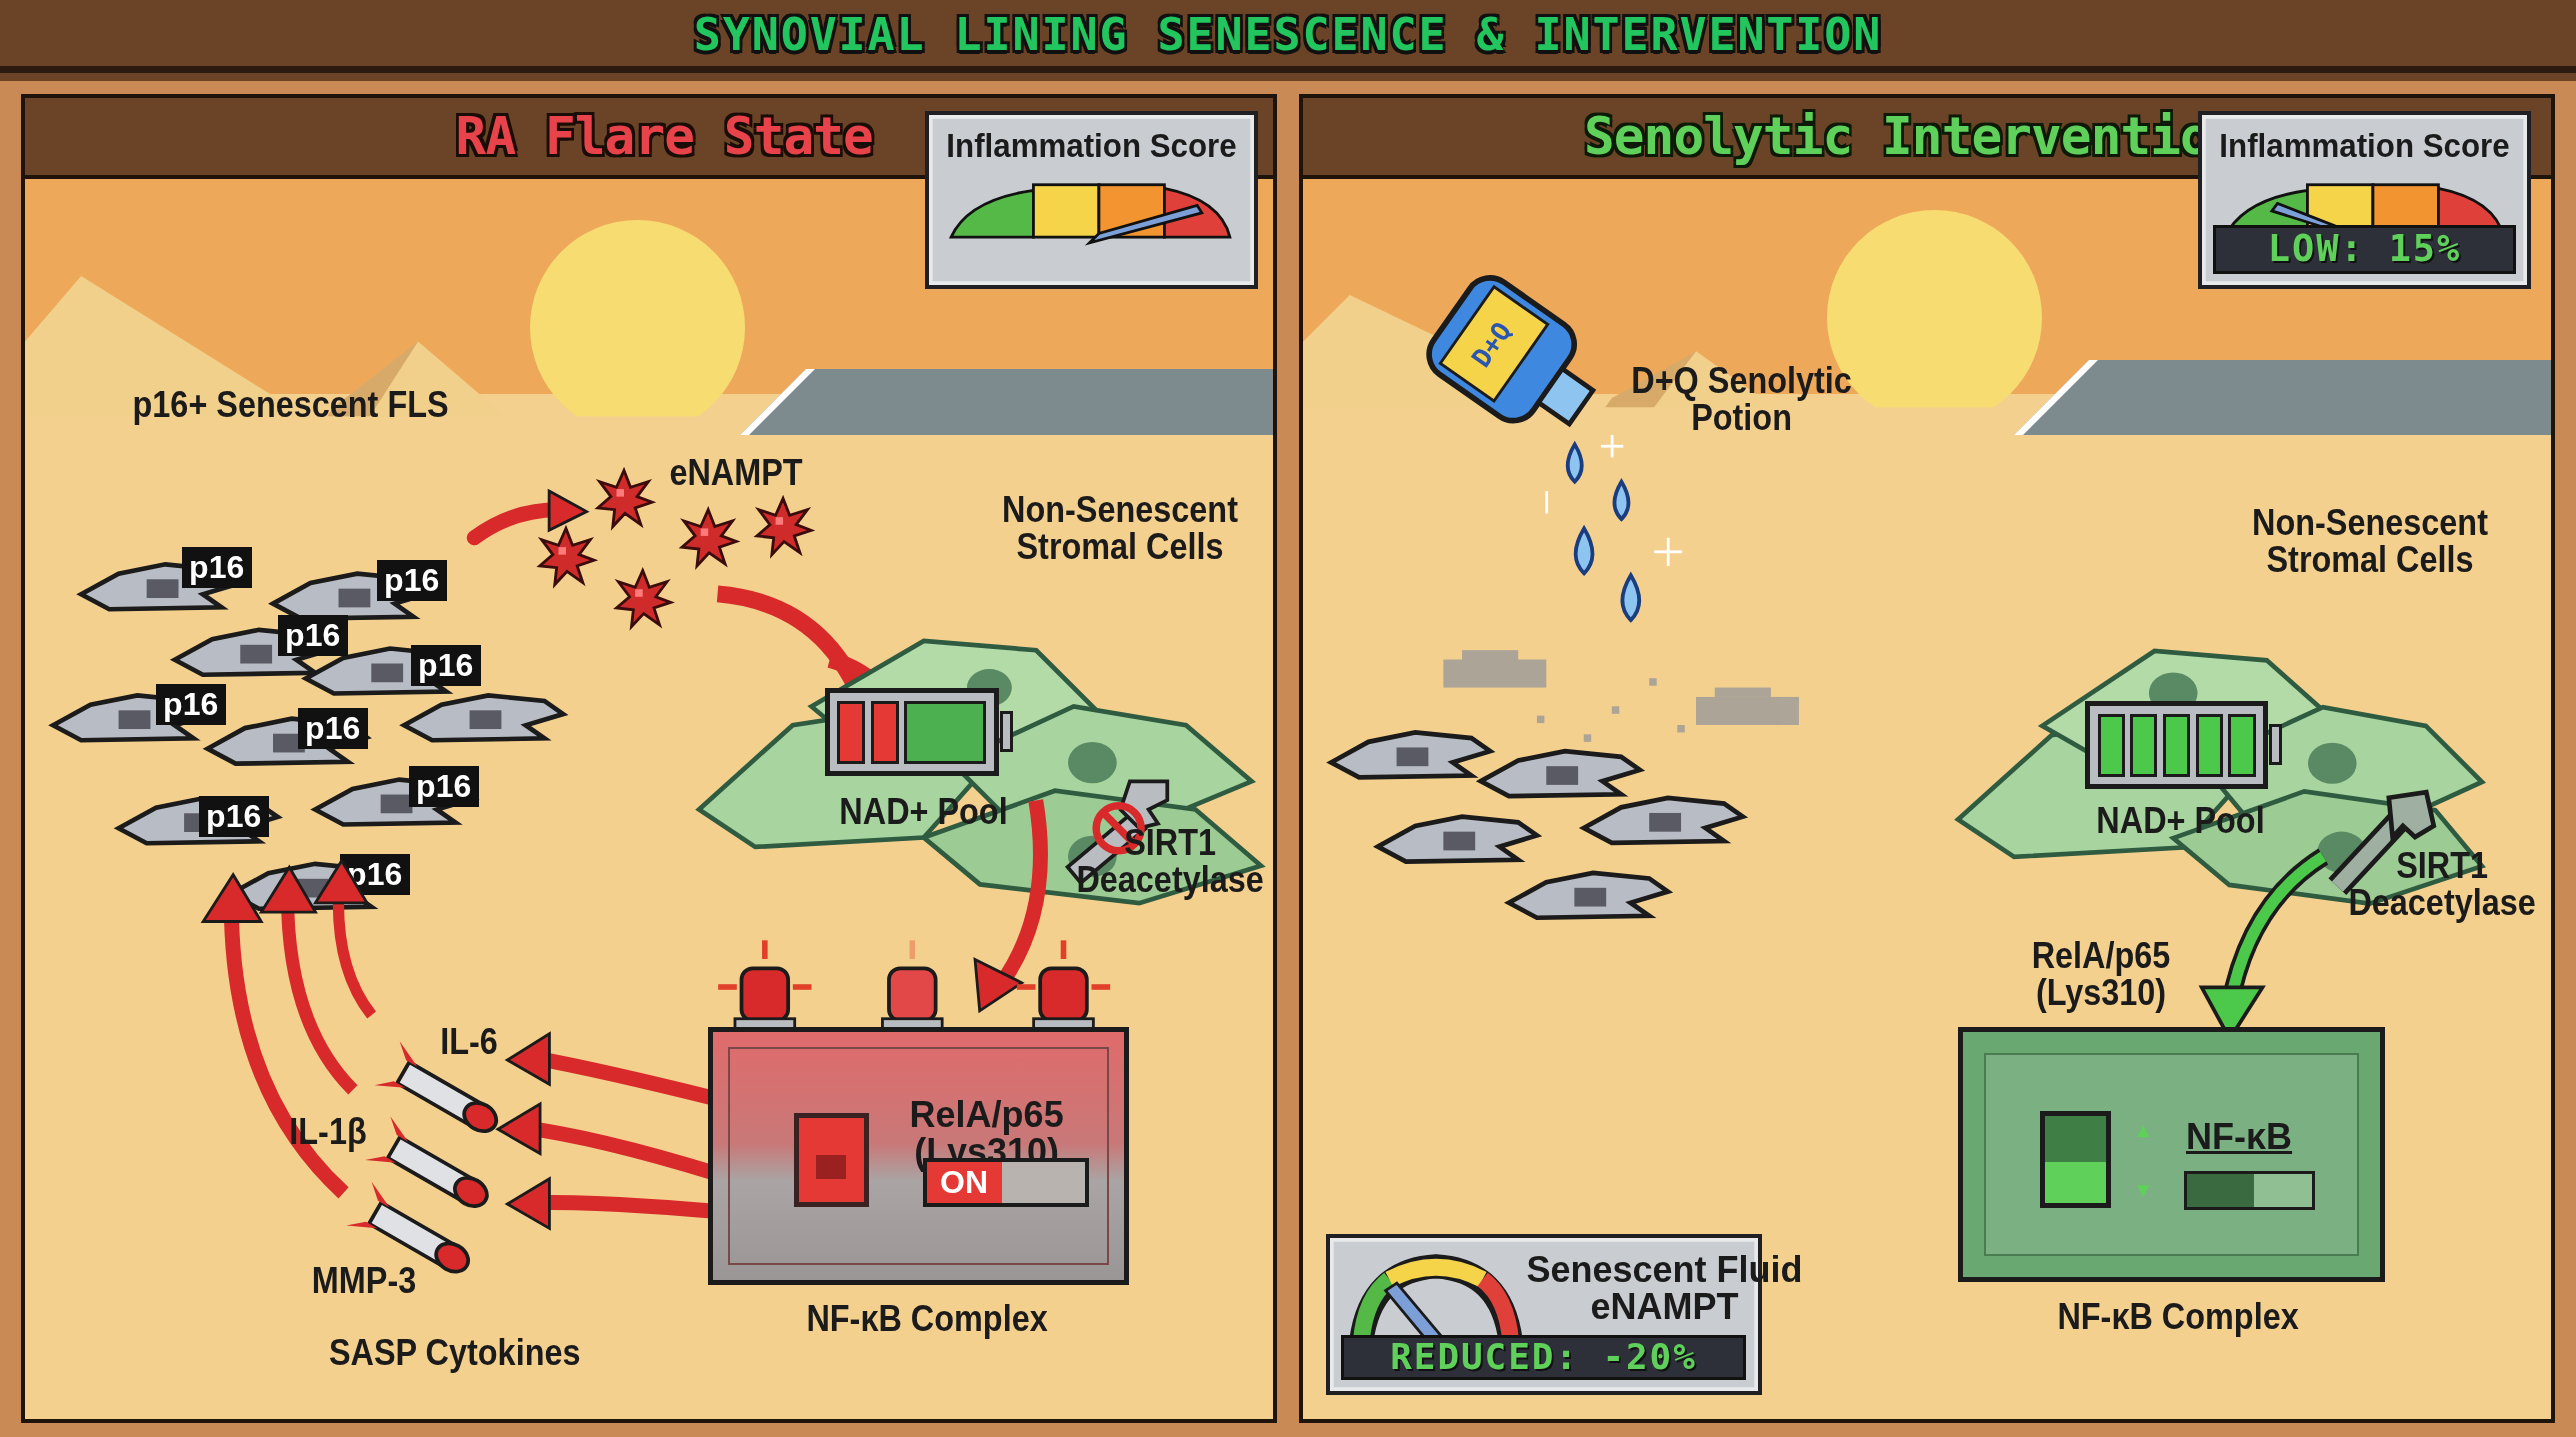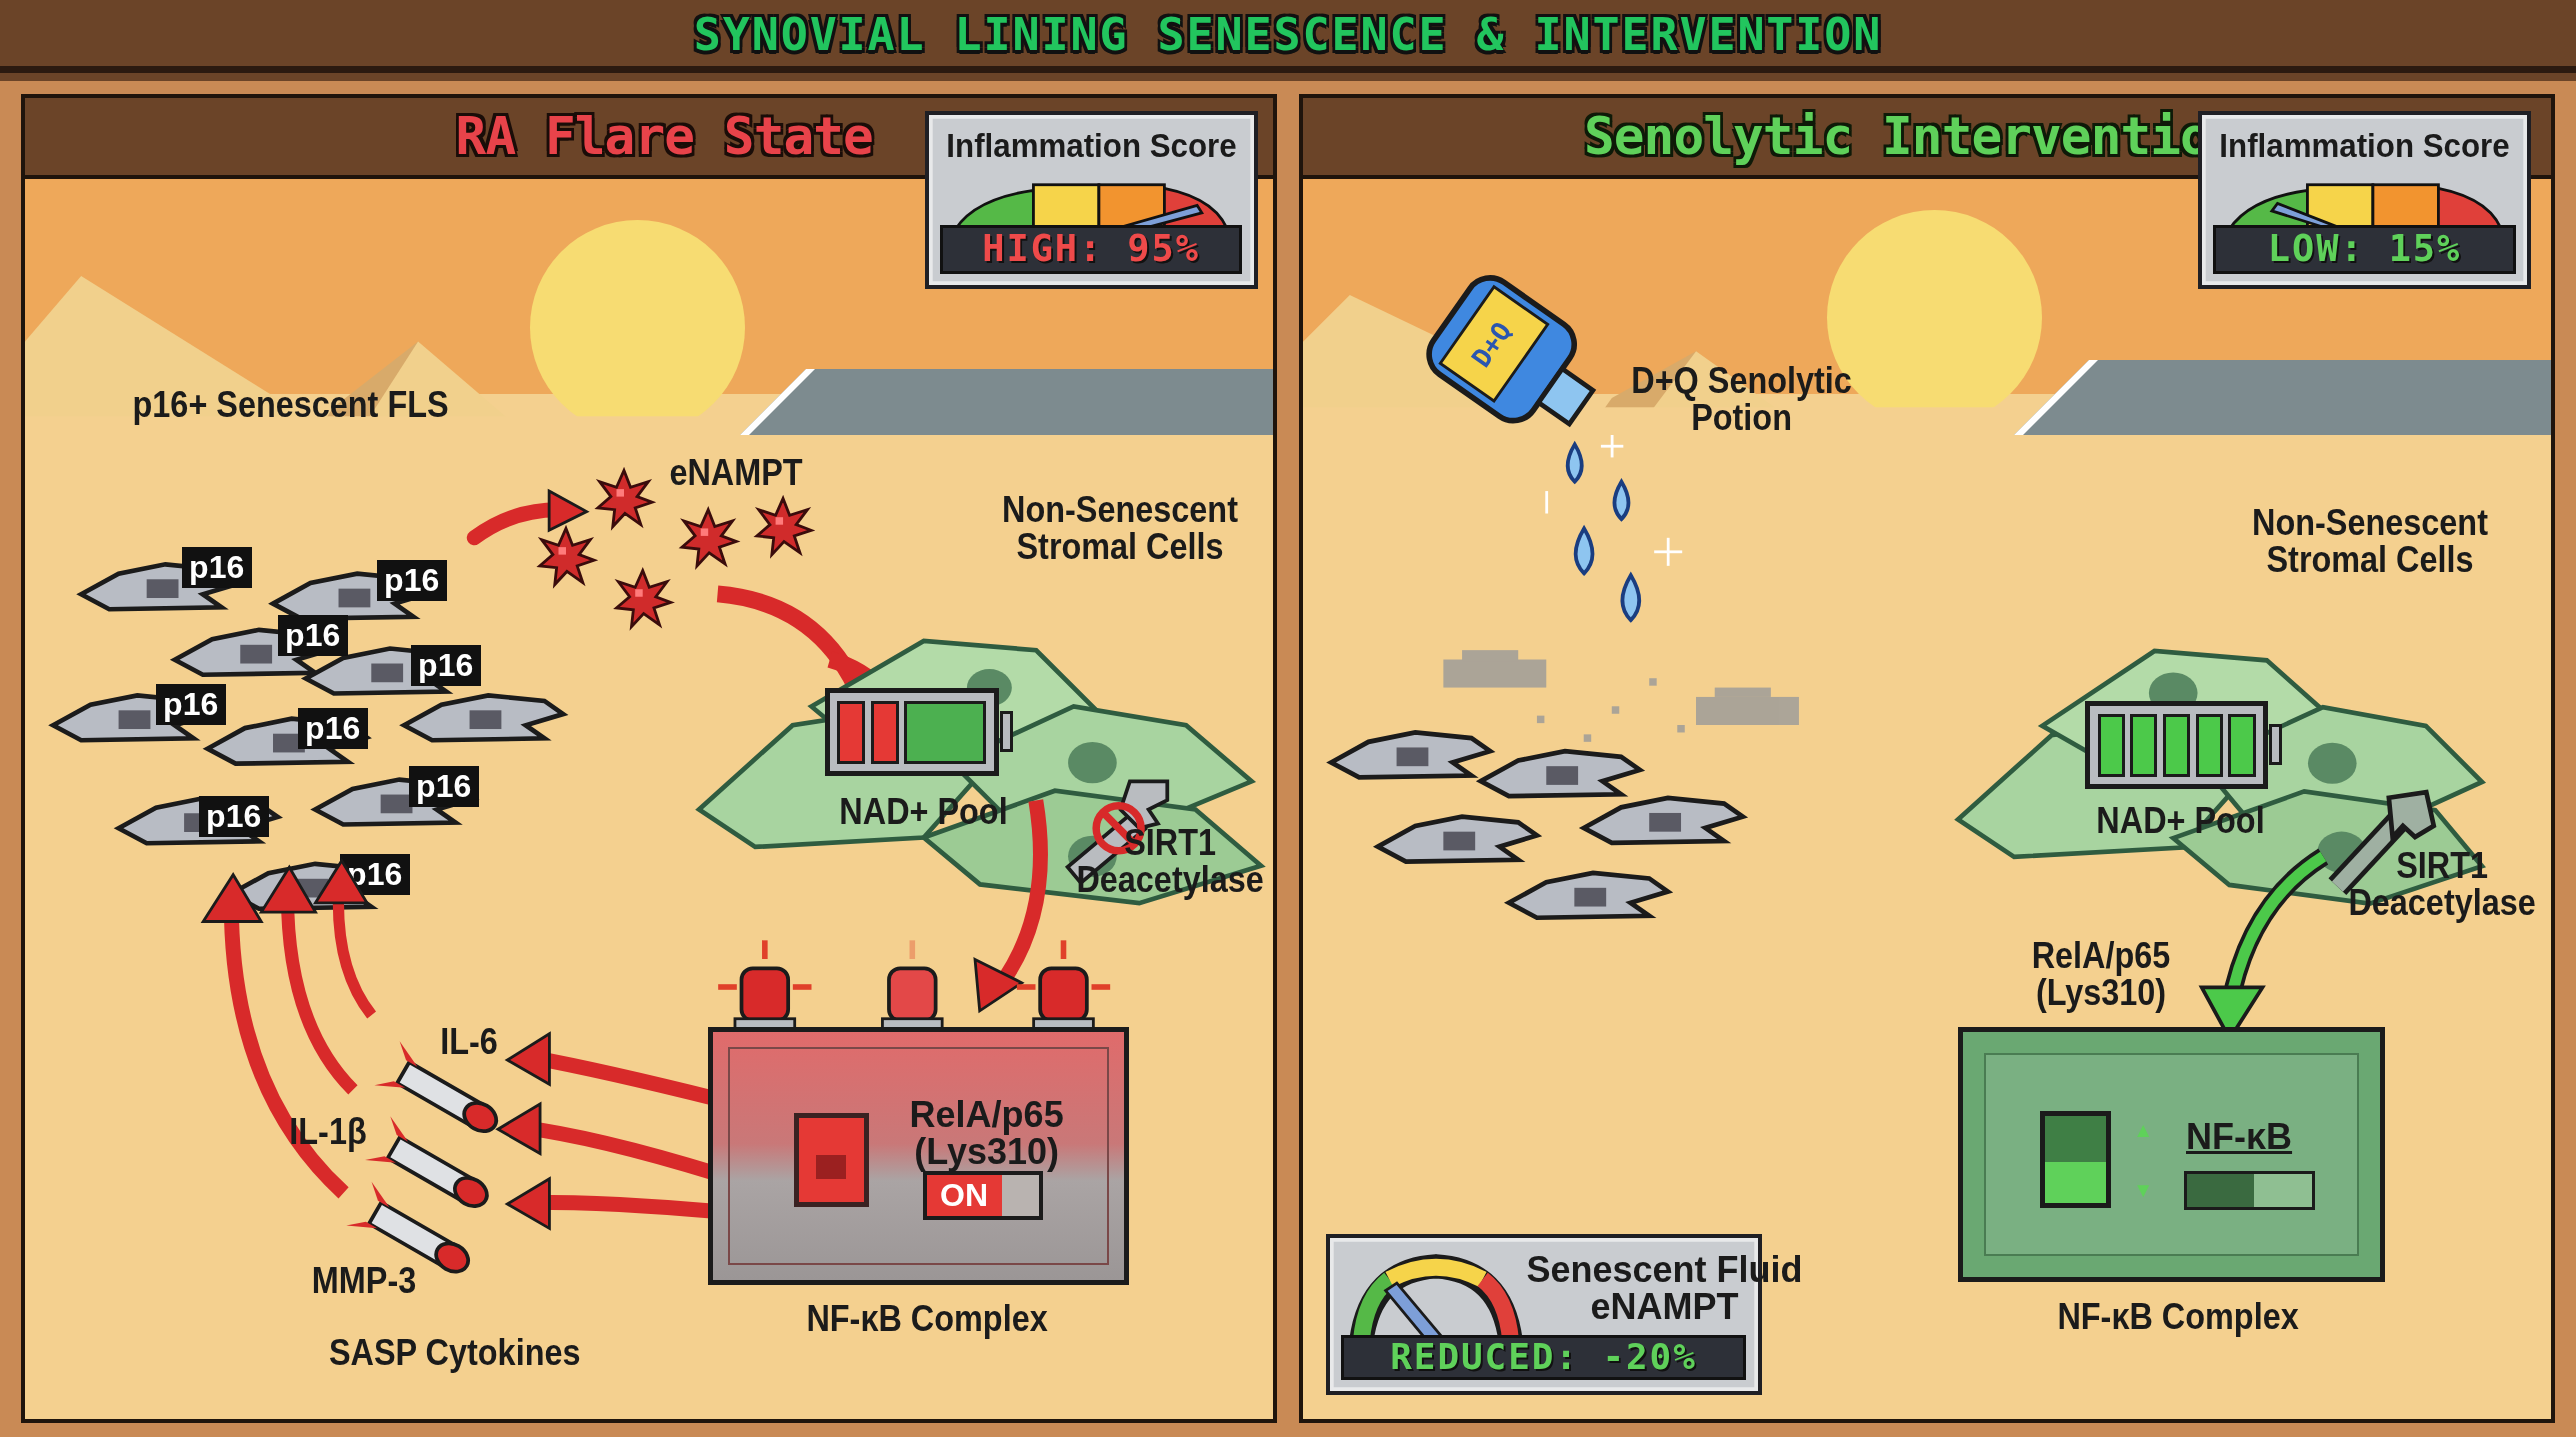--- a/index.html
+++ b/index.html
@@ -80,21 +80,20 @@
 
   <div class="gauge-card" style="left:900px;">
     <div class="gauge-title">Inflammation Score</div>
     <svg class="gauge-arc" viewBox="0 0 302 62">
       <path d="M2,60 Q20,20 90,10 L90,60 Z" fill="#55b947" stroke="#111" stroke-width="3"></path>
       <rect x="90" y="4" width="70" height="56" fill="#f6d44a" stroke="#111" stroke-width="3"></rect>
       <rect x="160" y="4" width="70" height="56" fill="#f2942f" stroke="#111" stroke-width="3"></rect>
       <path d="M230,8 Q290,20 300,60 L230,60 Z" fill="#e0403a" stroke="#111" stroke-width="3"></path>
       <polygon points="150,66 160,56 265,26 270,34" fill="#7d9fd8" stroke="#111" stroke-width="3"></polygon>
     </svg>
-    <div class="gauge-readout readout-red">HIGH: 95%</div>
   </div>
 
   <div class="label" style="left:90px; top:288px;">p16+ Senescent FLS</div>
 
   <div>
     <svg width="1256" height="562" style="left:0;top:0;" viewBox="0 0 1342 600">
       <defs>
         <g id="graycell">
           <polygon points="0,40 40,18 90,8 150,14 170,28 130,40 150,54 30,56" fill="#b8bcc4" stroke="#1b1b1b" stroke-width="5"></polygon>
           <rect x="70" y="24" width="34" height="20" fill="#5a5a64"></rect>
@@ -244,21 +243,21 @@
   </svg>
   <div class="box" style="left:683px; top:929px; width:421px; height:258px; background:linear-gradient(#e06b6b 0%, #c97878 45%, #aaa4a4 60%, #9b9696 100%);">
     <div style="position:absolute; left:15px; top:15px; right:15px; bottom:15px; border:2.8px solid #7a4848;"></div>
     <div style="position:absolute; left:81px; top:81px; width:75px; height:94px; background:#e53935; border:5.6px solid #3a2222;">
       <div style="position:absolute; left:17px; top:37px; width:30px; height:24px; background:#9b2020;"></div>
     </div>
     <div class="label" style="left:197px; top:64px; font-size:36px; transform:none;">
       <div>RelA/p65</div>
       <div>(Lys310)</div>
     </div>
-    <div class="toggle" style="left:210px; top:139px; width:120px; height:49px;">
+    <div class="toggle" style="left:210px; top:126px; width:166px; height:49px;">
       <div class="on" style="width:75px;">ON</div>
       <div class="knob" style="flex:1;"></div>
     </div>
   </div>
   <div class="label" style="left:768px; top:1202px;">NF-κB Complex</div>
 </div>
 
 <div class="panel right">
   <div class="sky"></div>
   <div class="sun" style="left:524px; top:112px;"></div>

